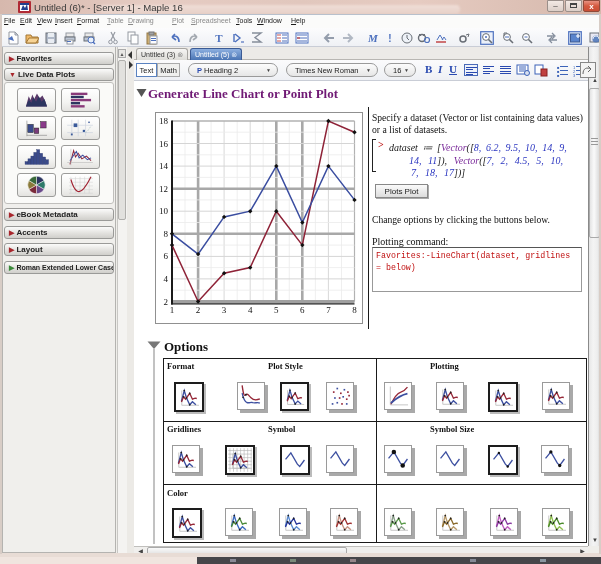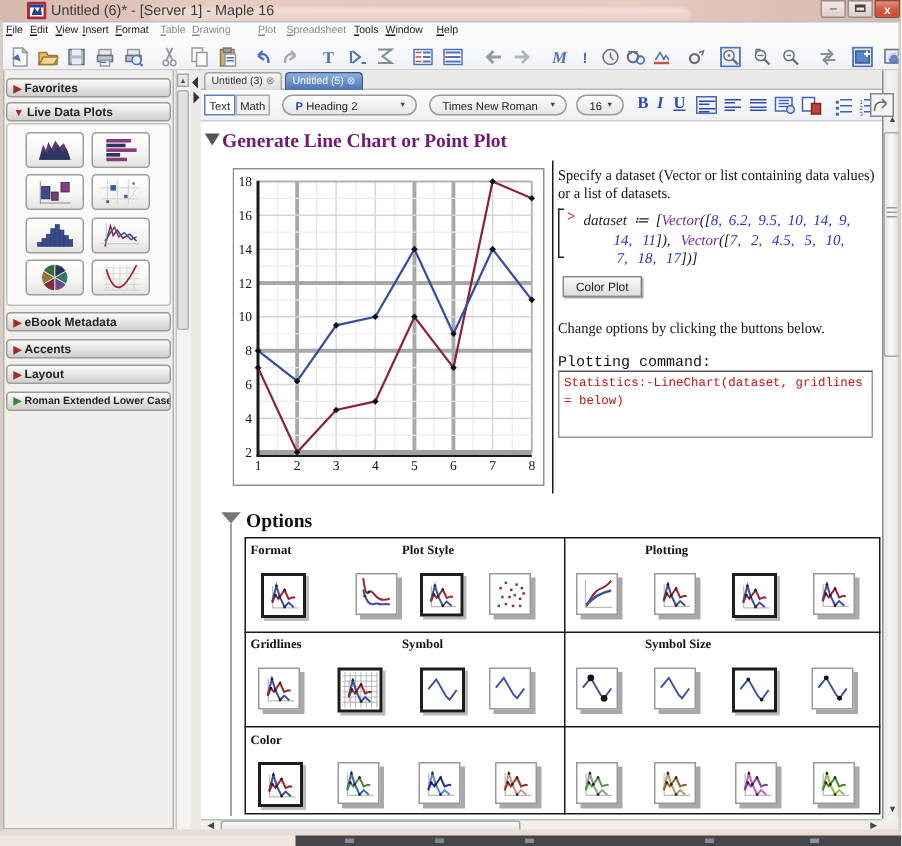--- a/index.html
+++ b/index.html
@@ -370,25 +370,25 @@
       <path d="M199.5 18.0 L201.7 20.2 L199.5 22.4 L197.3 20.2 Z" fill="#111"></path>
     </svg>
 <div class="abs" style="left:368px;top:107px;width:1.4px;height:222px;background:#1a1a1a;"></div>
 <div class="abs" style="left:372px;top:119px;"><span class="sx" style="font-family:'Liberation Serif',serif;font-size:10px;color:#111;transform:scaleX(0.97);">or a list of datasets.</span></div>
 <div class="abs" style="left:372px;top:107px;"><span class="sx" style="font-family:'Liberation Serif',serif;font-size:10px;color:#111;transform:scaleX(0.9569);">Specify a dataset (Vector or list containing data values)</span></div>
 <div class="abs" style="left:372px;top:139px;width:4px;height:33px;border-left:1.2px solid #222;border-top:1.2px solid #222;border-bottom:1.2px solid #222;"></div>
 <div class="abs" style="left:378px;top:139px;font-family:'Liberation Serif',serif;font-size:10px;color:#c02020;font-weight:bold;">&gt;</div>
 <div class="abs" style="left:389px;top:137px;"><span class="sx" style="font-family:'Liberation Serif',serif;font-size:10px;font-style:italic;word-spacing:2.1px;"><span style="color:#1a1a1a;">dataset</span> <span style="color:#1a1a1a;">≔</span> <span style="color:#1a1a1a;">[</span><span style="color:#7a2a9a;">Vector</span><span style="color:#1a1a1a;">([</span><span style="color:#2a35c0;">8, 6.2, 9.5, 10, 14, 9,</span></span></div>
 <div class="abs" style="left:409px;top:149.5px;"><span class="sx" style="font-family:'Liberation Serif',serif;font-size:10px;font-style:italic;word-spacing:4.1px;"><span style="color:#2a35c0;">14, 11</span><span style="color:#1a1a1a;">]),</span> <span style="color:#7a2a9a;">Vector</span><span style="color:#1a1a1a;">([</span><span style="color:#2a35c0;">7, 2, 4.5, 5, 10,</span></span></div>
 <div class="abs" style="left:411px;top:162px;"><span class="sx" style="font-family:'Liberation Serif',serif;font-size:10px;font-style:italic;word-spacing:4px;"><span style="color:#2a35c0;">7, 18, 17</span><span style="color:#1a1a1a;">])]</span></span></div>
-<div class="abs" style="left:375px;top:184px;width:53px;height:14px;background:linear-gradient(#fafafa,#dcdcdc);border:1px solid #888;box-shadow:1px 1px 0 #aaa;font-size:8px;color:#222;text-align:center;line-height:13px;">Color Plot</div>
+<div class="abs" style="left:375px;top:184px;width:53px;height:14px;background:linear-gradient(#fafafa,#dcdcdc);border:1px solid #888;box-shadow:1px 1px 0 #aaa;font-size:8px;color:#222;text-align:center;line-height:13px;">Plots Plot</div>
 <div class="abs" style="left:372px;top:209px;text-decoration:underline;"><span class="sx" style="font-family:'Liberation Serif',serif;font-size:10px;color:#111;transform:scaleX(0.9611);">Change options by clicking the buttons below.</span></div>
-<div class="abs" style="left:372px;top:231px;"><span class="sx" style="font-family:Liberation Mono, monospace;font-size:10px;color:#111;">Plotting command:</span></div>
+<div class="abs" style="left:372px;top:231px;"><span class="sx" style="font-family:Liberation Serif, serif;font-size:10px;color:#111;">Plotting command:</span></div>
 <div class="abs" style="left:372px;top:247px;width:210px;height:45px;background:#fff;border:1px solid #999;border-top:1.4px solid #555;"></div>
-<div class="abs" style="left:376px;top:251px;font-family:'Liberation Mono',monospace;font-size:8.3px;color:#c01010;white-space:nowrap;">Statistics:-LineChart(dataset, gridlines</div>
+<div class="abs" style="left:376px;top:251px;font-family:'Liberation Mono',monospace;font-size:8.3px;color:#c01010;white-space:nowrap;">Favorites:-LineChart(dataset, gridlines</div>
 <div class="abs" style="left:376px;top:262.5px;font-family:'Liberation Mono',monospace;font-size:8.3px;color:#c01010;white-space:nowrap;">= below)</div>
 <svg class="abs" style="left:147px;top:341px" width="14" height="210" viewBox="0 0 14 210">
       <path d="M0.5 0.5 L13.5 0.5 L7 8 Z" fill="#777"></path>
       <path d="M7 8 L7 203" stroke="#999" stroke-width="1.2"></path>
     </svg>
 <div class="abs" style="left:164px;top:339px;font:bold 13px 'Liberation Serif',serif;color:#111;">Options</div>
 <div class="abs" style="left:163px;top:358px;width:424px;height:185px;border:1.3px solid #1a1a1a;background:#fff;"></div>
 <div class="abs" style="left:376px;top:358px;width:1.3px;height:185px;background:#1a1a1a;"></div>
 <div class="abs" style="left:163px;top:421px;width:424px;height:1.2px;background:#1a1a1a;"></div>
 <div class="abs" style="left:163px;top:484px;width:424px;height:1.2px;background:#1a1a1a;"></div>

